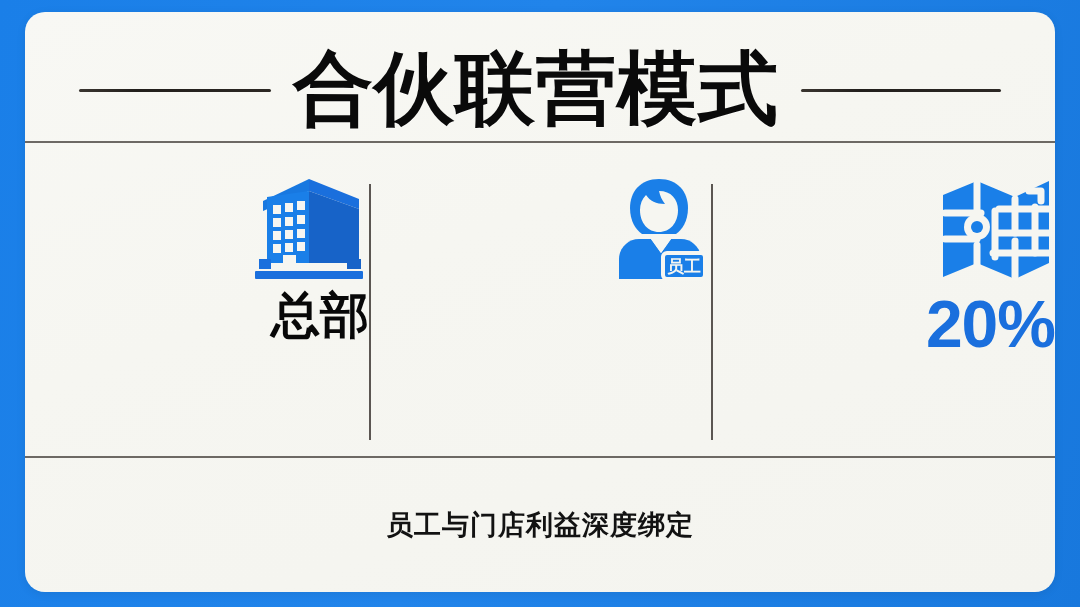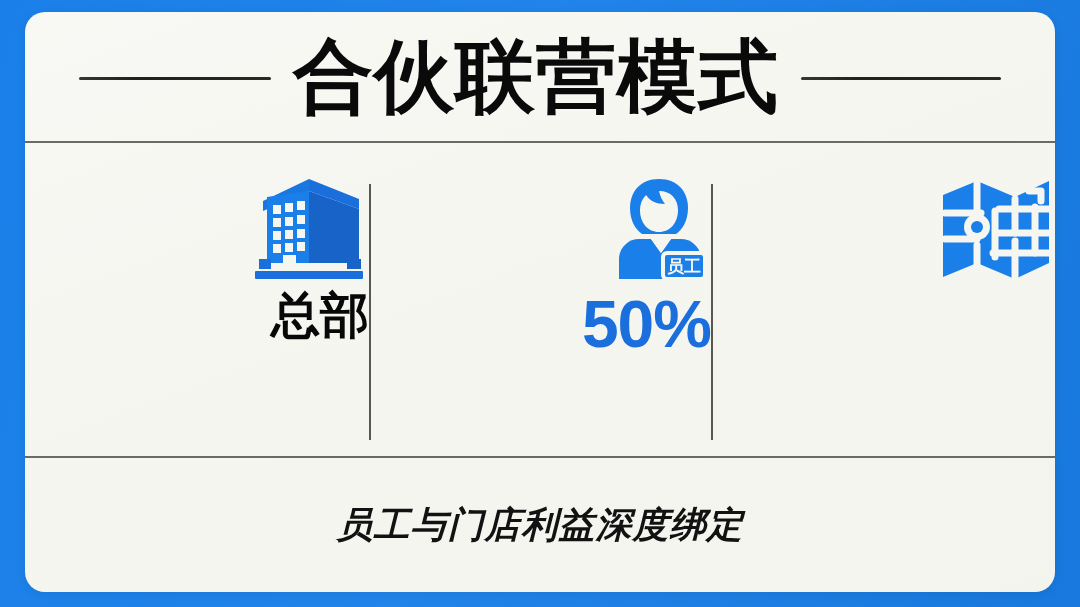--- a/index.html
+++ b/index.html
@@ -24,21 +24,21 @@
     background: linear-gradient(160deg, #f8f8f4 0%, #f6f6f1 40%, #f4f4ef 100%);
     border-radius: 20px;
     box-shadow: 0 2px 10px rgba(0,0,0,0.08);
     overflow: hidden;
   }
 
   
   .title-band {
     position: absolute;
     left: 0;
-    top: 2px;
+    top: 14px;
     width: 100%;
     height: 129px;
     display: flex;
     align-items: center;
     justify-content: center;
   }
   .title-rule {
     height: 3px;
     background: linear-gradient(90deg, #3a3530, #221f1c 30%, #2c2824);
     border-radius: 2px;
@@ -130,26 +130,25 @@
     position: absolute;
     left: 0;
     top: 446px;
     width: 100%;
     height: 134px;
     display: flex;
     align-items: center;
     justify-content: center;
   }
   .footer-text {
-    font-size: 36px;
+    font-size: 27px;
     font-weight: 700;
     color: #121212;
     letter-spacing: 1px;
     white-space: nowrap;
-    font-style: italic;
   }
 </style>
 </head>
 <body>
 
 <div class="stage">
   <div class="card">
 
     <div class="title-band">
       <div class="title-rule left"></div>
@@ -213,21 +212,20 @@
             <path d="M12 104V84c0-11 9-20 20-20h12l10 14v26z" fill="#1a7fe8"></path>
 
             <path d="M54 104V78l10-14h10c11 0 20 9 20 20v20z" fill="#1a7fe8"></path>
 
             <path d="M44 64l10 14 10-14-10-5z" fill="#f6f6f1"></path>
 
             <rect x="56" y="78" width="42" height="26" rx="4" fill="#1a7fe8" stroke="#f6f6f1" stroke-width="4"></rect>
             <text x="77" y="97" font-family="DejaVu Sans, sans-serif" font-size="17" font-weight="700" fill="#f6f6f1" text-anchor="middle">员工</text>
           </svg>
         </div>
-        <div class="pct">50%</div>
       </div>
 
       <div class="col c3">
         <div class="icon-box">
           <svg width="118" height="106" viewBox="0 0 118 106" aria-hidden="true">
 
             <path d="M6 18 L40 4 L78 20 L112 4 L112 86 L78 102 L40 86 L6 100 Z" fill="#1a7fe8"></path>
 
             <g stroke="#f6f6f1" stroke-width="7" fill="none" stroke-linecap="round" stroke-linejoin="round">
               <path d="M8 36 H44"></path>
@@ -241,20 +239,21 @@
               <path d="M78 64 V100"></path>
               <path d="M98 30 V76"></path>
               <path d="M58 34 V80"></path>
               <path d="M92 14 L104 14 L104 24"></path>
             </g>
 
             <circle cx="40" cy="50" r="13" fill="#f6f6f1"></circle>
             <circle cx="40" cy="50" r="6" fill="#1a7fe8"></circle>
           </svg>
         </div>
+        <div class="pct">20%</div>
       </div>
 
     </div>
 
     <div class="hline bottom"></div>
 
     <div class="footer">
       <div class="footer-text">员工与门店利益深度绑定</div>
     </div>
 

